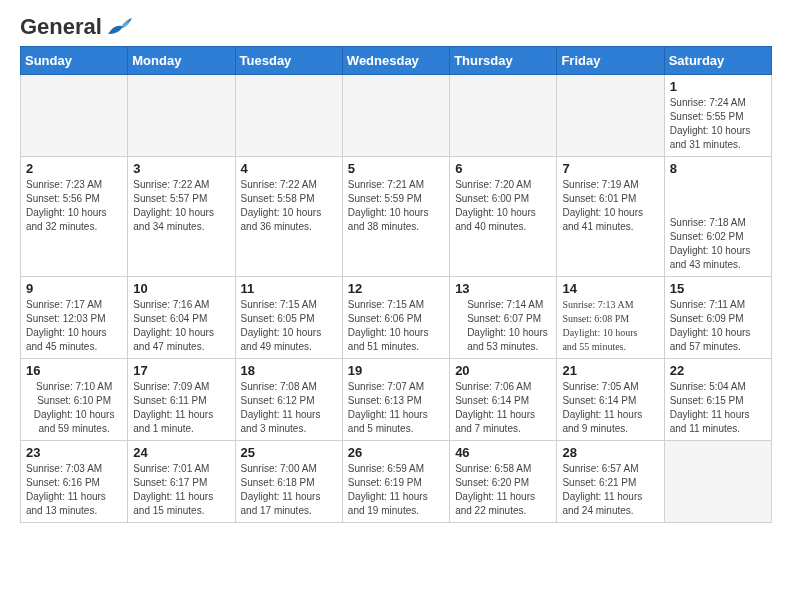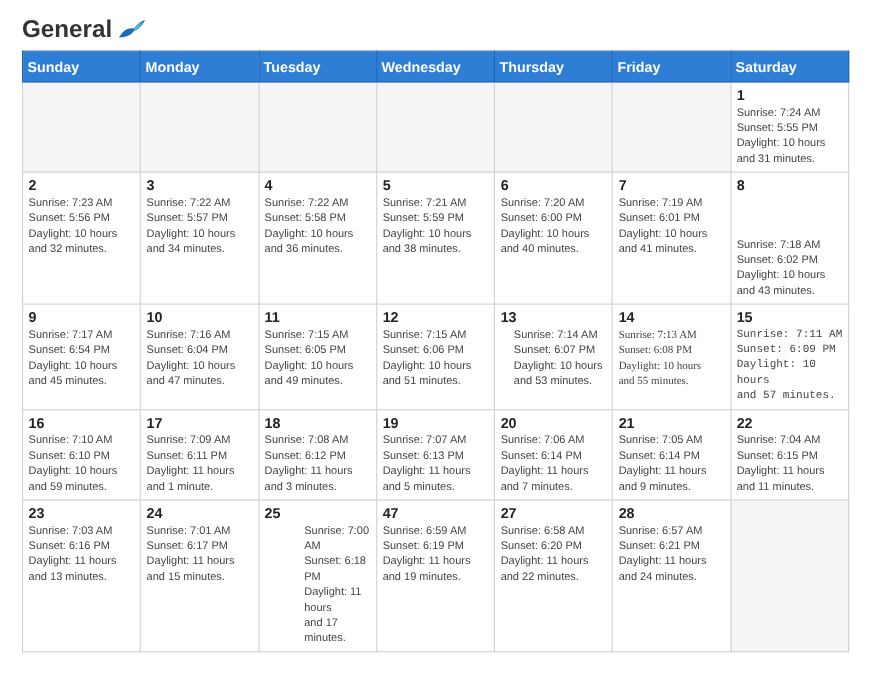--- a/index.html
+++ b/index.html
@@ -198,21 +198,21 @@
             <div class="day-info" style="white-space: pre-line; margin-top: 40px;">Sunrise: 7:18 AM
 Sunset: 6:02 PM
 Daylight: 10 hours
 and 43 minutes.</div>
           </td>
         </tr>
         <tr>
           <td>
             <span class="day-num">9</span>
             <div class="day-info" style="white-space: pre-line;">Sunrise: 7:17 AM
-Sunset: 6:54 PM
+Sunset: 12:03 PM
 Daylight: 10 hours
 and 45 minutes.</div>
           </td>
           <td>
             <span class="day-num">10</span>
             <div class="day-info" style="white-space: pre-line;">Sunrise: 7:16 AM
 Sunset: 6:04 PM
 Daylight: 10 hours
 and 47 minutes.</div>
           </td>
@@ -239,30 +239,30 @@
           </td>
           <td>
             <span class="day-num">14</span>
             <div class="day-info" style="white-space: pre-line; font-family: Liberation Serif, serif;">Sunrise: 7:13 AM
 Sunset: 6:08 PM
 Daylight: 10 hours
 and 55 minutes.</div>
           </td>
           <td>
             <span class="day-num">15</span>
-            <div class="day-info" style="white-space: pre-line; font-family: Liberation Mono, monospace;">Sunrise: 7:11 AM
+            <div class="day-info" style="white-space: pre-line;">Sunrise: 7:11 AM
 Sunset: 6:09 PM
 Daylight: 10 hours
 and 57 minutes.</div>
           </td>
         </tr>
         <tr>
           <td>
             <span class="day-num">16</span>
-            <div class="day-info" style="white-space: pre-line;">Sunrise: 7:10 AM
+            <div class="day-info" style="white-space: pre-line; text-align: center;">Sunrise: 7:10 AM
 Sunset: 6:10 PM
 Daylight: 10 hours
 and 59 minutes.</div>
           </td>
           <td>
             <span class="day-num">17</span>
             <div class="day-info" style="white-space: pre-line;">Sunrise: 7:09 AM
 Sunset: 6:11 PM
 Daylight: 11 hours
 and 1 minute.</div>
@@ -290,21 +290,21 @@
           </td>
           <td>
             <span class="day-num">21</span>
             <div class="day-info" style="white-space: pre-line;">Sunrise: 7:05 AM
 Sunset: 6:14 PM
 Daylight: 11 hours
 and 9 minutes.</div>
           </td>
           <td>
             <span class="day-num">22</span>
-            <div class="day-info" style="white-space: pre-line;">Sunrise: 7:04 AM
+            <div class="day-info" style="white-space: pre-line;">Sunrise: 5:04 AM
 Sunset: 6:15 PM
 Daylight: 11 hours
 and 11 minutes.</div>
           </td>
         </tr>
         <tr>
           <td>
             <span class="day-num">23</span>
             <div class="day-info" style="white-space: pre-line;">Sunrise: 7:03 AM
 Sunset: 6:16 PM
@@ -313,34 +313,34 @@
           </td>
           <td>
             <span class="day-num">24</span>
             <div class="day-info" style="white-space: pre-line;">Sunrise: 7:01 AM
 Sunset: 6:17 PM
 Daylight: 11 hours
 and 15 minutes.</div>
           </td>
           <td>
             <span class="day-num">25</span>
-            <div class="day-info" style="white-space: pre-line; margin-left: 36px;">Sunrise: 7:00 AM
+            <div class="day-info" style="white-space: pre-line;">Sunrise: 7:00 AM
 Sunset: 6:18 PM
 Daylight: 11 hours
 and 17 minutes.</div>
           </td>
           <td>
-            <span class="day-num">47</span>
+            <span class="day-num">26</span>
             <div class="day-info" style="white-space: pre-line;">Sunrise: 6:59 AM
 Sunset: 6:19 PM
 Daylight: 11 hours
 and 19 minutes.</div>
           </td>
           <td>
-            <span class="day-num">27</span>
+            <span class="day-num">46</span>
             <div class="day-info" style="white-space: pre-line;">Sunrise: 6:58 AM
 Sunset: 6:20 PM
 Daylight: 11 hours
 and 22 minutes.</div>
           </td>
           <td>
             <span class="day-num">28</span>
             <div class="day-info" style="white-space: pre-line;">Sunrise: 6:57 AM
 Sunset: 6:21 PM
 Daylight: 11 hours

